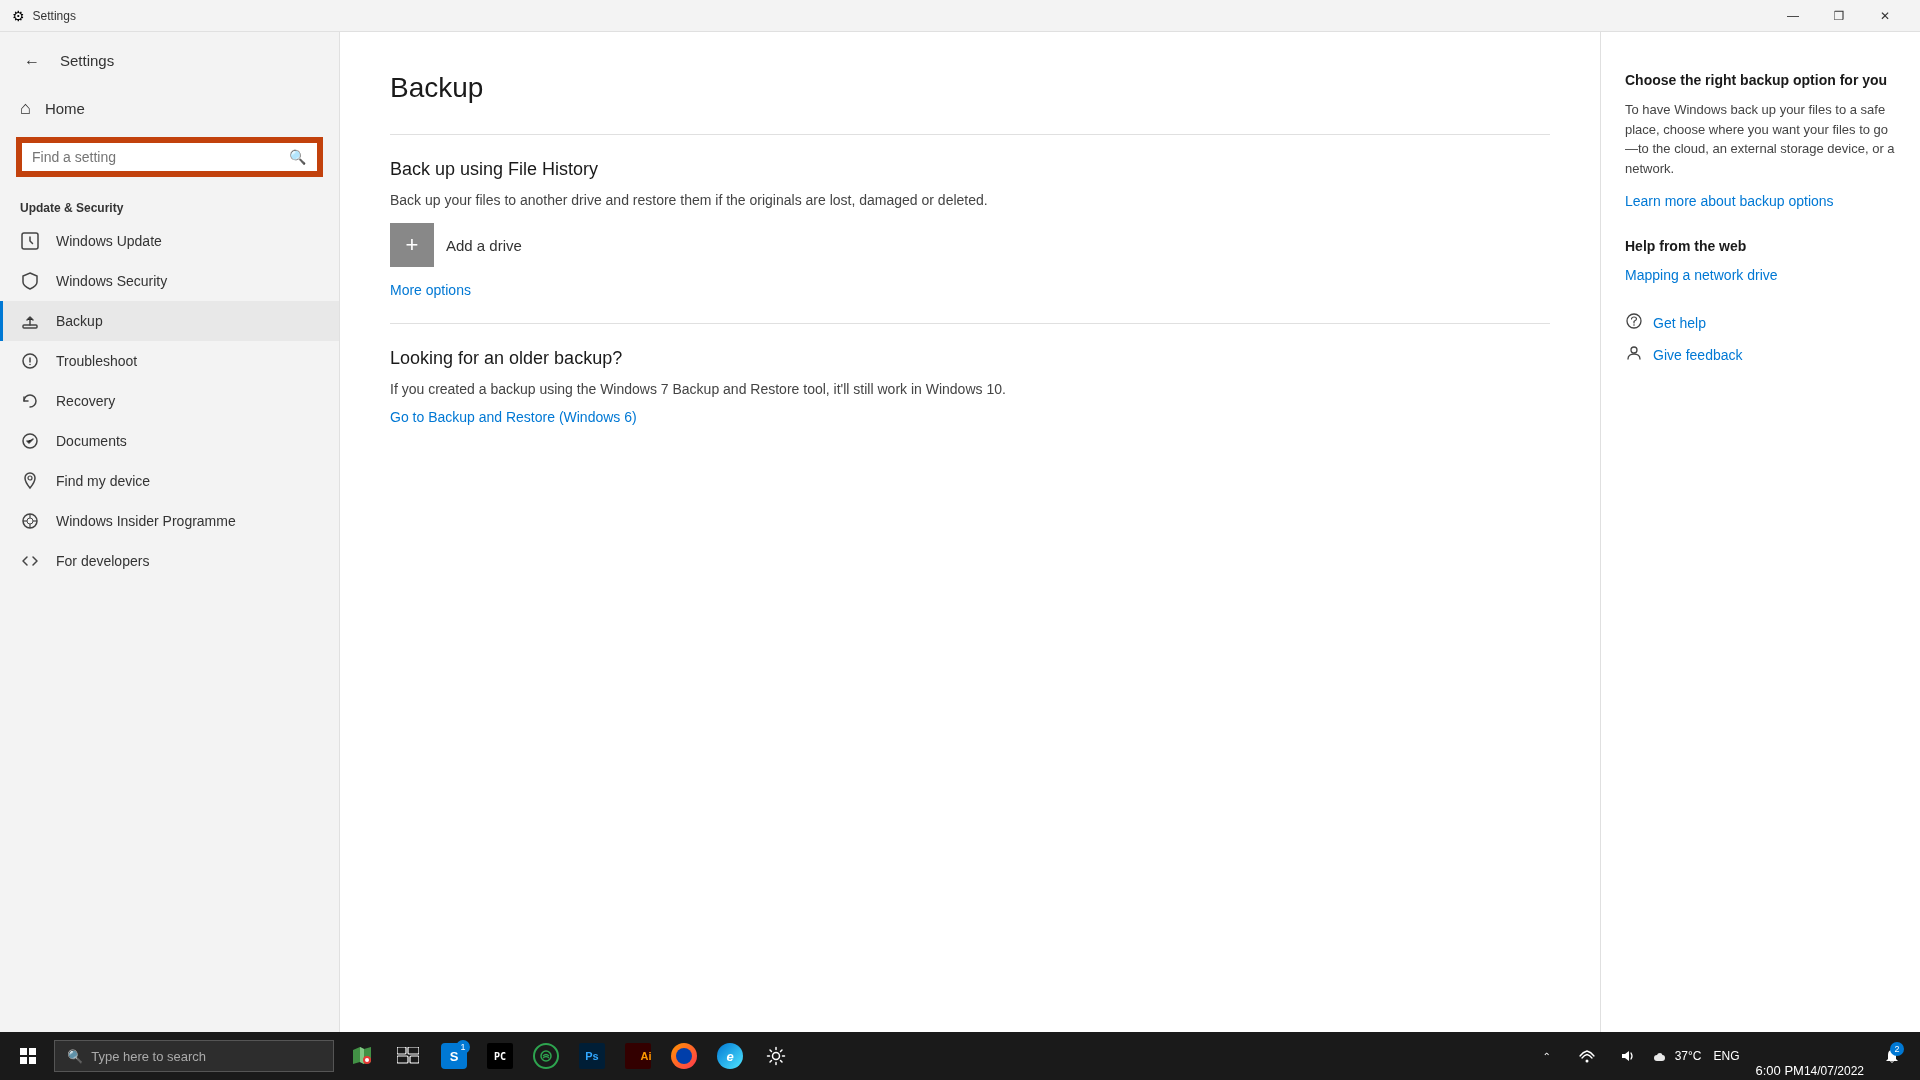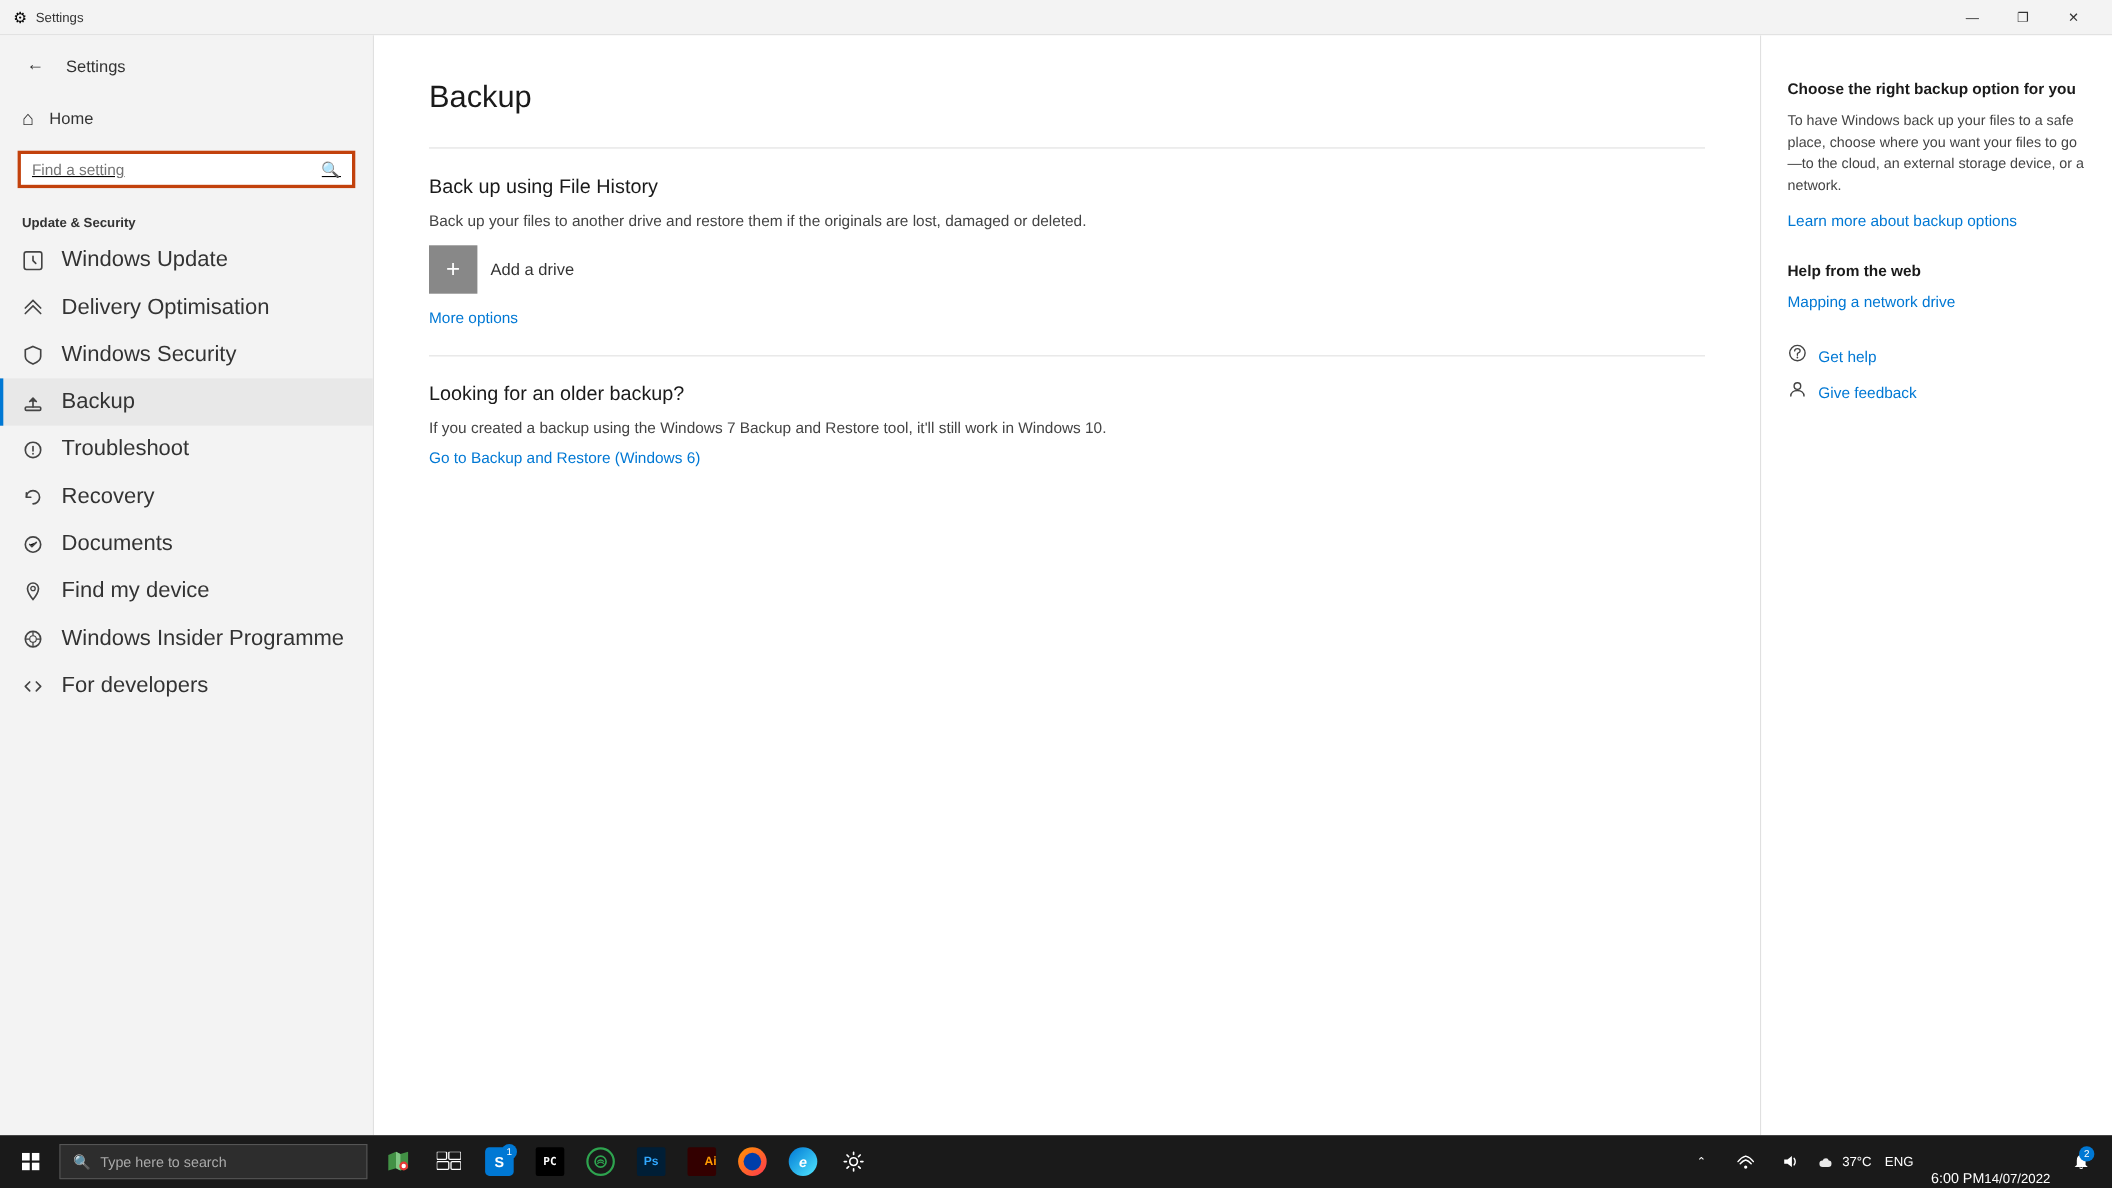--- a/index.html
+++ b/index.html
@@ -89,25 +89,24 @@
       cursor: pointer;
       font-size: 15px;
       color: #333;
     }
     .sidebar-home-icon { font-size: 18px; }
 
     .search-box {
       margin: 8px 16px 16px;
       display: flex;
       align-items: flex-end;
-      border: 3px solid #c2410c;
+      border: 6px solid #c2410c;
       background: white;
       padding: 6px 10px;
       gap: 8px;
-      text-decoration: underline;
     }
     .search-box input {
       border: none;
       outline: none;
       flex: 1;
       font-size: 14px;
       color: #666;
       background: transparent;
     }
     .search-icon-svg { color: #666; font-size: 14px; }
@@ -118,21 +117,21 @@
       color: #333;
       padding: 8px 20px 6px;
     }
 
     .nav-item {
       display: flex;
       align-items: center;
       padding: 10px 20px;
       gap: 16px;
       cursor: pointer;
-      font-size: 20px;
+      font-size: 14px;
       color: #333;
       position: relative;
     }
     .nav-item.active {
       background: #e8e8e8;
     }
     .nav-item.active::before {
       content: '';
       position: absolute;
       left: 0;
@@ -435,29 +434,20 @@
     <div class="nav-item">
       <span class="nav-icon">
         <svg width="20" height="20" viewBox="0 0 20 20" fill="none">
           <rect x="2" y="2" width="16" height="16" rx="2" stroke="#444" stroke-width="1.5" fill="none"></rect>
           <path d="M10 6v4l2.5 2.5" stroke="#444" stroke-width="1.5" stroke-linecap="round"></path>
         </svg>
       </span>
       <span>Windows Update</span>
     </div>
 
-    <div class="nav-item">
-      <span class="nav-icon">
-        <svg width="20" height="20" viewBox="0 0 20 20">
-          <path d="M3 10 L10 3 L17 10" stroke="#444" stroke-width="1.5" fill="none" stroke-linecap="round"></path>
-          <path d="M3 15 L10 8 L17 15" stroke="#444" stroke-width="1.5" fill="none" stroke-linecap="round"></path>
-        </svg>
-      </span>
-      <span>Delivery Optimisation</span>
-    </div>
 
     <div class="nav-item">
       <span class="nav-icon">
         <svg width="20" height="20" viewBox="0 0 20 20">
           <path d="M10 2 L17 5 L17 11 C17 15 10 18 10 18 C10 18 3 15 3 11 L3 5 Z" stroke="#444" stroke-width="1.5" fill="none"></path>
         </svg>
       </span>
       <span>Windows Security</span>
     </div>
 

